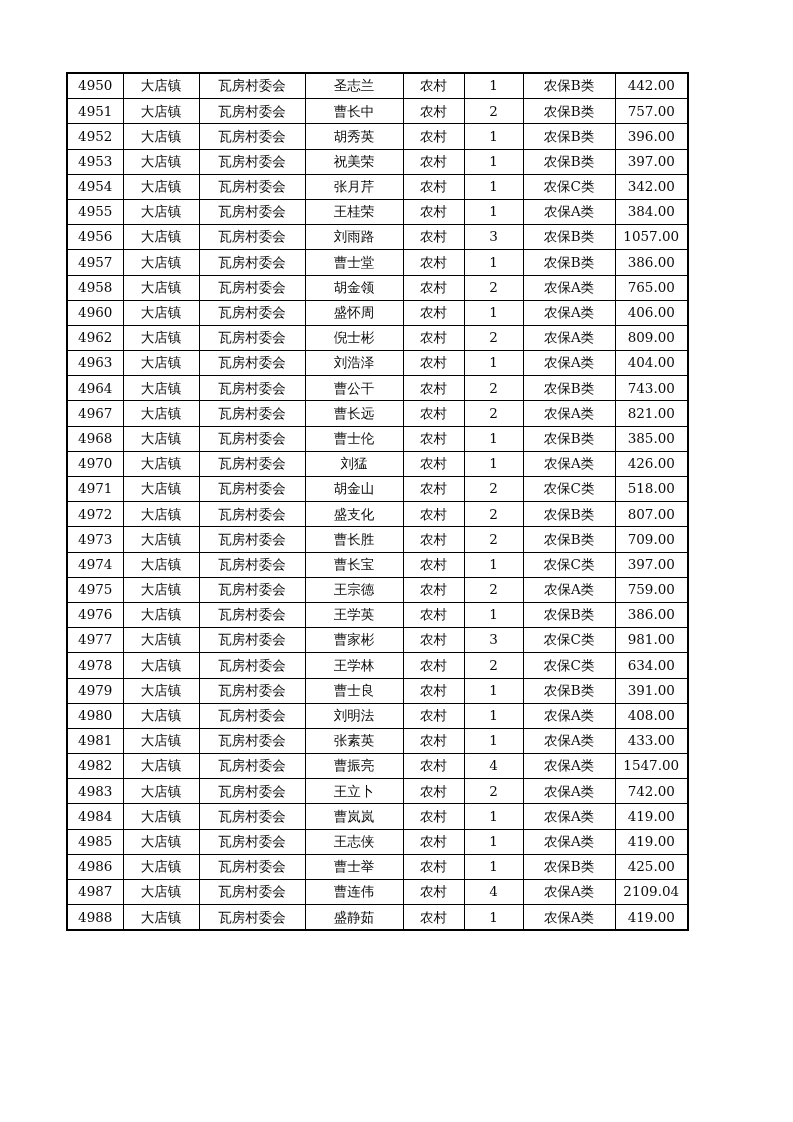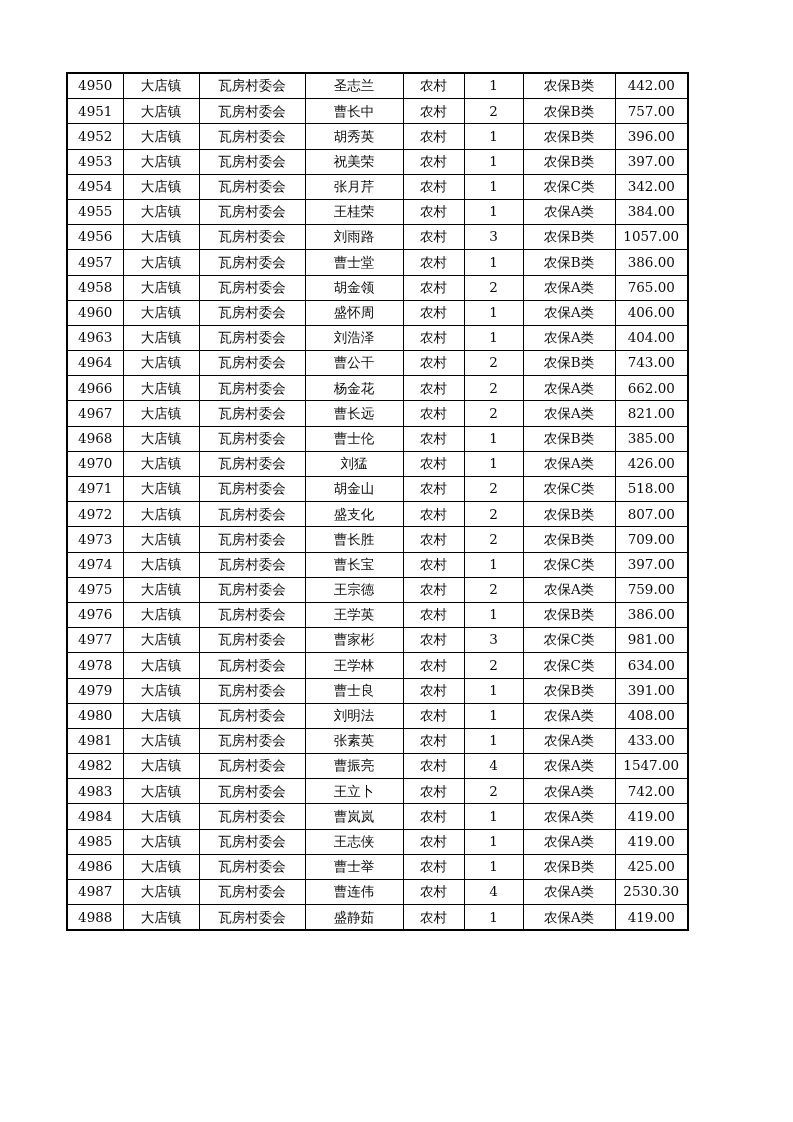--- a/index.html
+++ b/index.html
@@ -151,48 +151,48 @@
     <td>4960</td>
     <td>大店镇</td>
     <td>瓦房村委会</td>
     <td>盛怀周</td>
     <td>农村</td>
     <td>1</td>
     <td>农保A类</td>
     <td>406.00</td>
   </tr>
         <tr>
+    <td>4962</td>
+    <td>大店镇</td>
+    <td>瓦房村委会</td>
+    <td>倪士彬</td>
+    <td>农村</td>
+    <td>2</td>
+    <td>农保A类</td>
+    <td>809.00</td>
+  </tr>
+        <tr>
     <td>4963</td>
     <td>大店镇</td>
     <td>瓦房村委会</td>
     <td>刘浩泽</td>
     <td>农村</td>
     <td>1</td>
     <td>农保A类</td>
     <td>404.00</td>
   </tr>
         <tr>
     <td>4964</td>
     <td>大店镇</td>
     <td>瓦房村委会</td>
     <td>曹公干</td>
     <td>农村</td>
     <td>2</td>
     <td>农保B类</td>
     <td>743.00</td>
-  </tr>
-        <tr>
-    <td>4966</td>
-    <td>大店镇</td>
-    <td>瓦房村委会</td>
-    <td>杨金花</td>
-    <td>农村</td>
-    <td>2</td>
-    <td>农保A类</td>
-    <td>662.00</td>
   </tr>
         <tr>
     <td>4967</td>
     <td>大店镇</td>
     <td>瓦房村委会</td>
     <td>曹长远</td>
     <td>农村</td>
     <td>2</td>
     <td>农保A类</td>
     <td>821.00</td>
@@ -378,21 +378,21 @@
     <td>425.00</td>
   </tr>
         <tr>
     <td>4987</td>
     <td>大店镇</td>
     <td>瓦房村委会</td>
     <td>曹连伟</td>
     <td>农村</td>
     <td>4</td>
     <td>农保A类</td>
-    <td>2530.30</td>
+    <td>2109.04</td>
   </tr>
         <tr>
     <td>4988</td>
     <td>大店镇</td>
     <td>瓦房村委会</td>
     <td>盛静茹</td>
     <td>农村</td>
     <td>1</td>
     <td>农保A类</td>
     <td>419.00</td>

